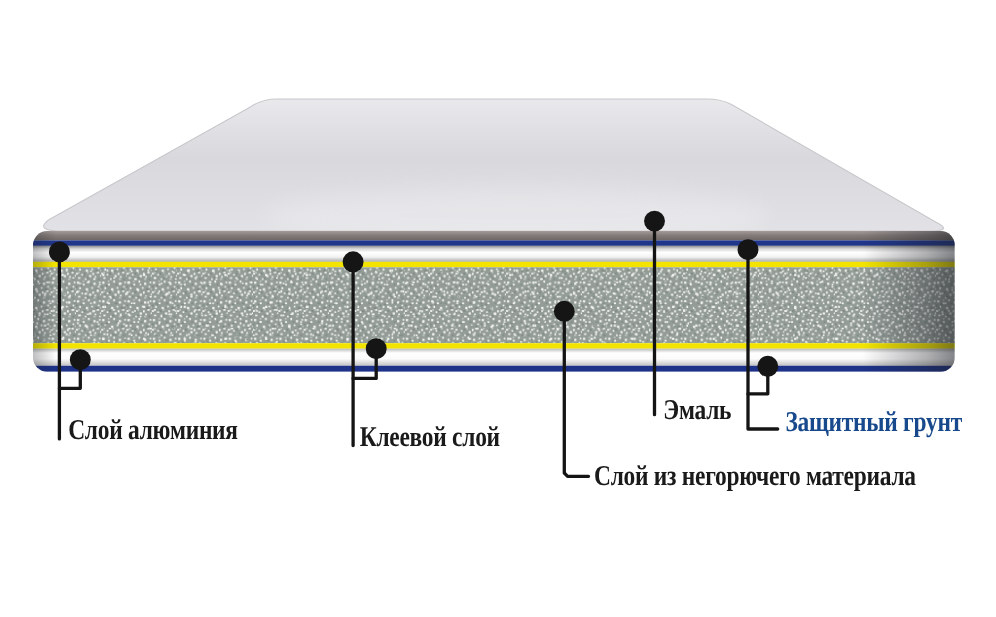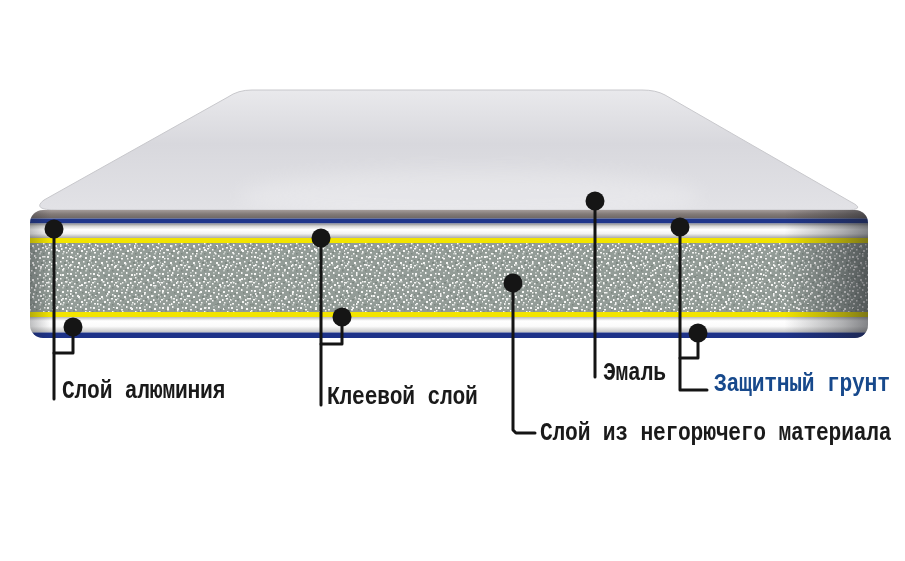--- a/index.html
+++ b/index.html
@@ -5,21 +5,21 @@
   :root{
     --label-text:#1a1a1a;
     --primer-label:#17498c;
   }
   html,body{margin:0;padding:0;background:#ffffff;}
   .stage{
     position:relative;
     width:905px;height:561px;
     background:#ffffff;
     overflow:hidden;
-    font-family:Liberation Mono, monospace;
+    font-family:Liberation Serif, serif;
   }
   .stage svg{position:absolute;left:0;top:0;}
   .callout-label{
     position:absolute;
     font-size:26px;
     font-weight:700;
     line-height:26px;
     letter-spacing:-0.3px;
     color:var(--label-text);
     white-space:nowrap;

